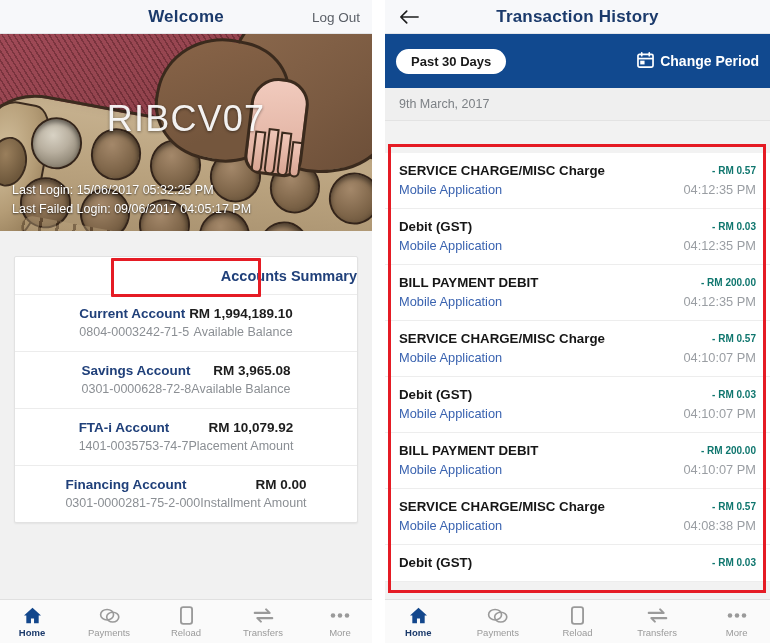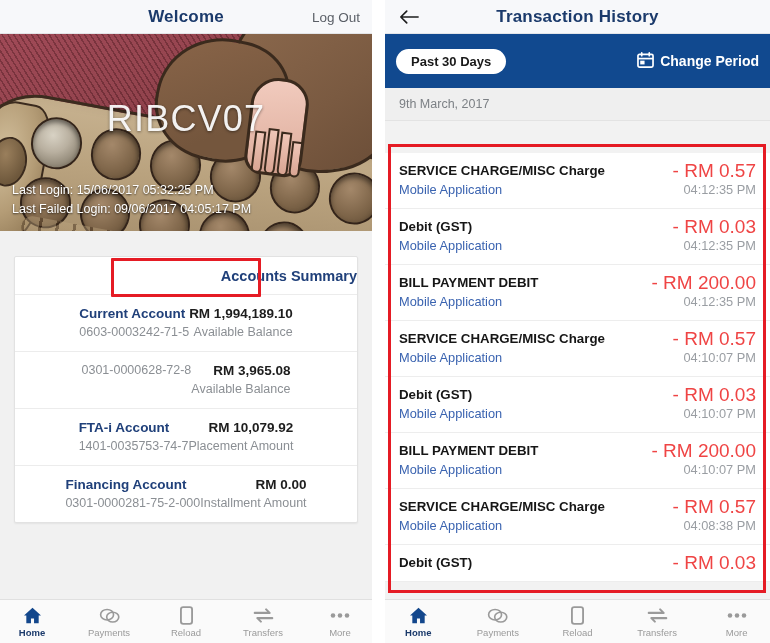--- a/index.html
+++ b/index.html
@@ -194,21 +194,21 @@
     border-bottom: 1px solid #e3e3e3;
   }
   .txn-list { background: #ffffff; margin-top: 32px; }
   .txn {
     padding: 8px 14px 9px 14px; border-bottom: 1px solid #ededed;
     display: flex; justify-content: space-between; align-items: flex-start;
   }
   .txn-title { font-size: 13.3px; font-weight: bold; color: #161616; line-height: 19px; }
   .txn-src { font-size: 12.8px; color: #3a63b0; line-height: 19px; }
   .txn-right { text-align: right; }
-  .txn-amt { font-size: 19px; font-weight: normal; color: #ef4444; line-height: 19px; }
+  .txn-amt { font-size: 10px; font-weight: bold; color: #0f766e; line-height: 19px; }
   .txn-time { font-size: 12.8px; color: #9a9ea3; line-height: 19px; }
   .redbox-txn {
     position: absolute; left: 3px; right: 4px; top: 144px; height: 449px;
     border: 3px solid #e51b24; pointer-events: none; z-index: 5;
   }
 </style>
 </head>
 <body>
 
 <div class="stage">
@@ -261,30 +261,31 @@
     <div class="body-left">
       <div class="card">
         <div class="card-head">
           <span class="card-head-text">Accounts Summary</span>
           <span class="redbox redbox-summary"></span>
         </div>
 
         <div class="acct-row">
           <div>
             <div class="acct-name">Current Account</div>
-            <div class="acct-no">0603-0003242-71-5</div>
+            <div class="acct-no">0804-0003242-71-5</div>
           </div>
           <div class="acct-right">
             <div class="acct-amt">RM 1,994,189.10</div>
             <div class="acct-lbl">Available Balance</div>
           </div>
         </div>
 
         <div class="acct-row">
           <div>
+            <div class="acct-name">Savings Account</div>
             <div class="acct-no">0301-0000628-72-8</div>
           </div>
           <div class="acct-right">
             <div class="acct-amt">RM 3,965.08</div>
             <div class="acct-lbl">Available Balance</div>
           </div>
         </div>
 
         <div class="acct-row">
           <div>

